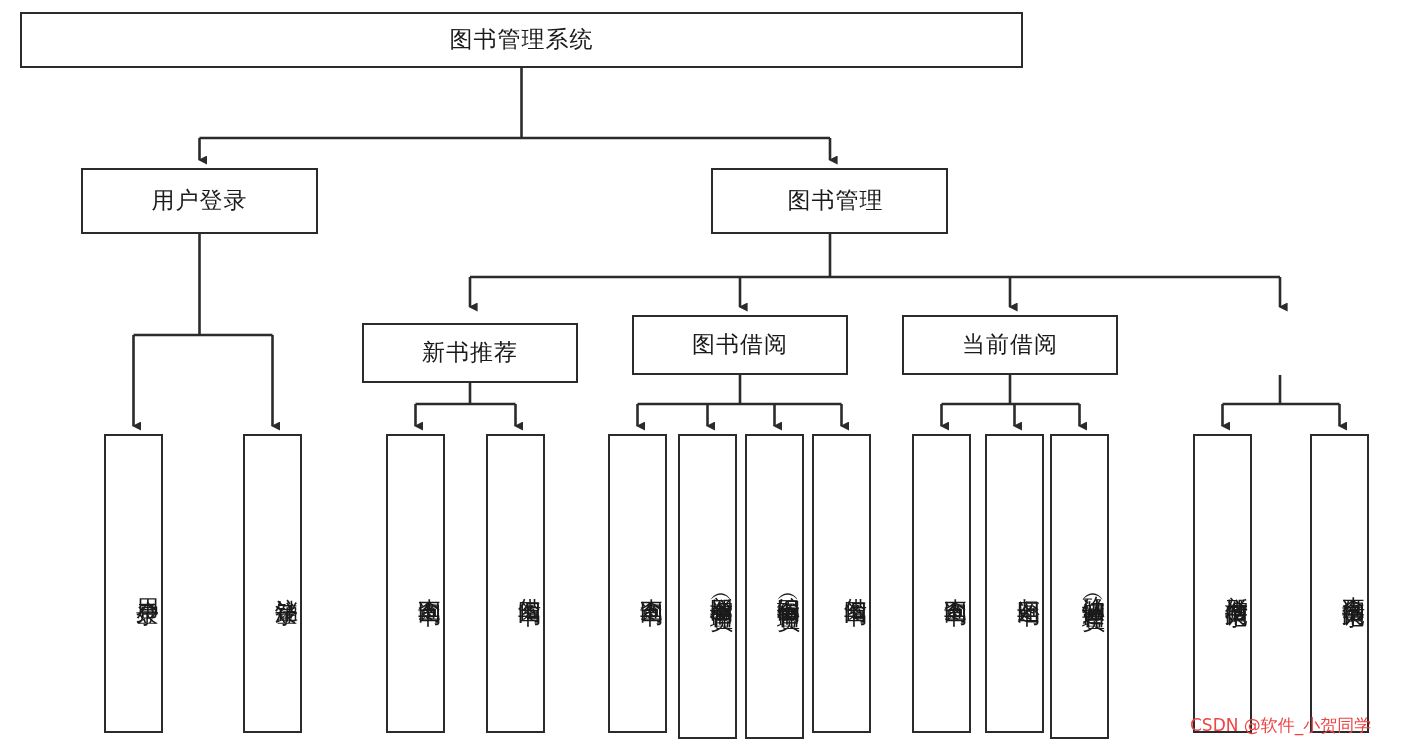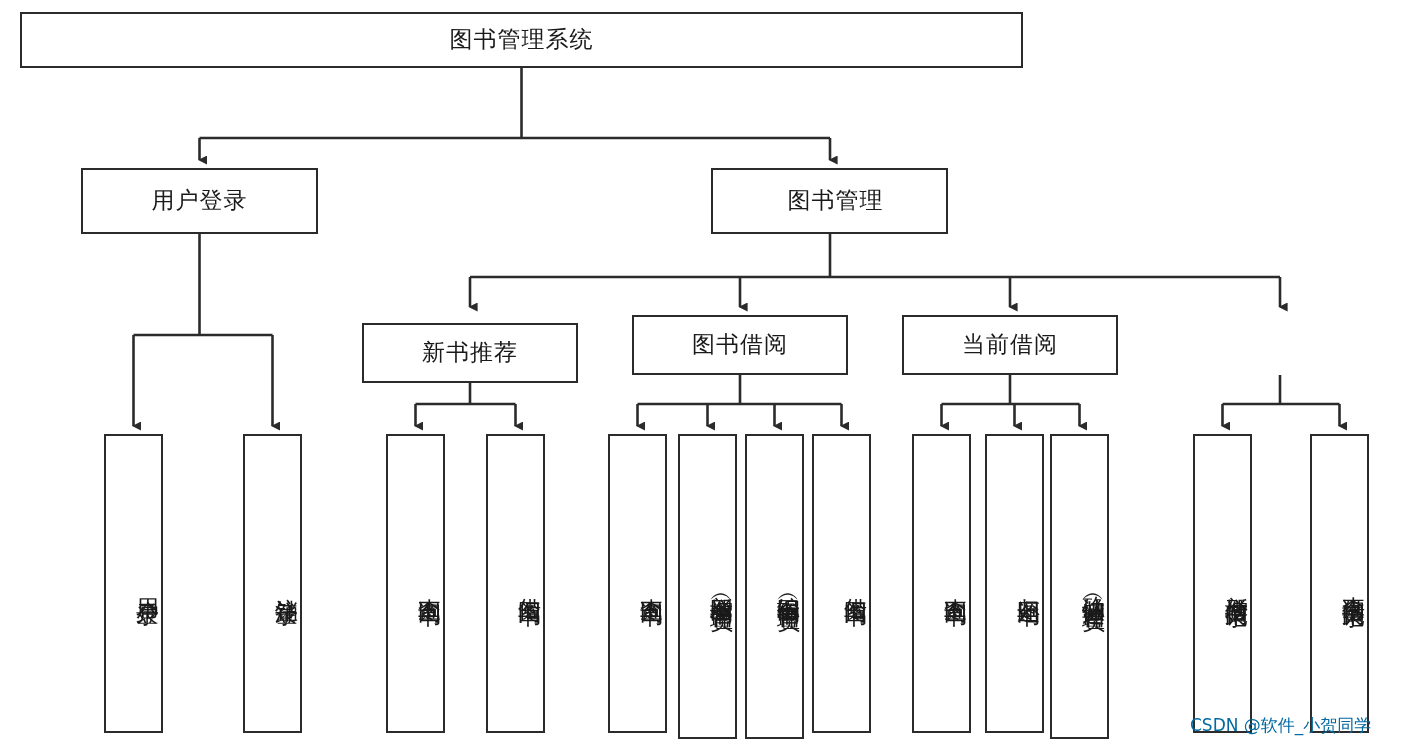--- a/index.html
+++ b/index.html
@@ -55,21 +55,21 @@
   .node-v .vlabel {
     writing-mode: vertical-rl;
     text-orientation: upright;
     display: block;
   }
   .watermark {
     position: absolute;
     left: 1190px;
     top: 714px;
     font-size: 17px;
-    color: #0369a1;
+    color: #ef4444;
     white-space: nowrap;
     z-index: 3;
     font-family: "DejaVu Sans", "Liberation Sans", sans-serif;
   }
 </style>
 </head>
 <body>
 
 <div id="diagram-root">
 

